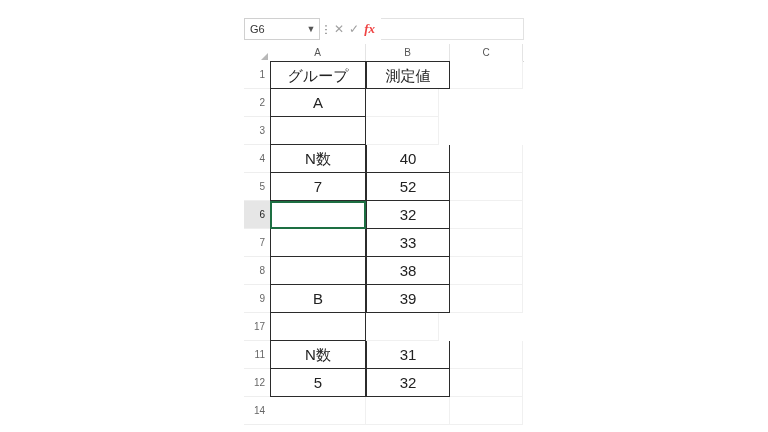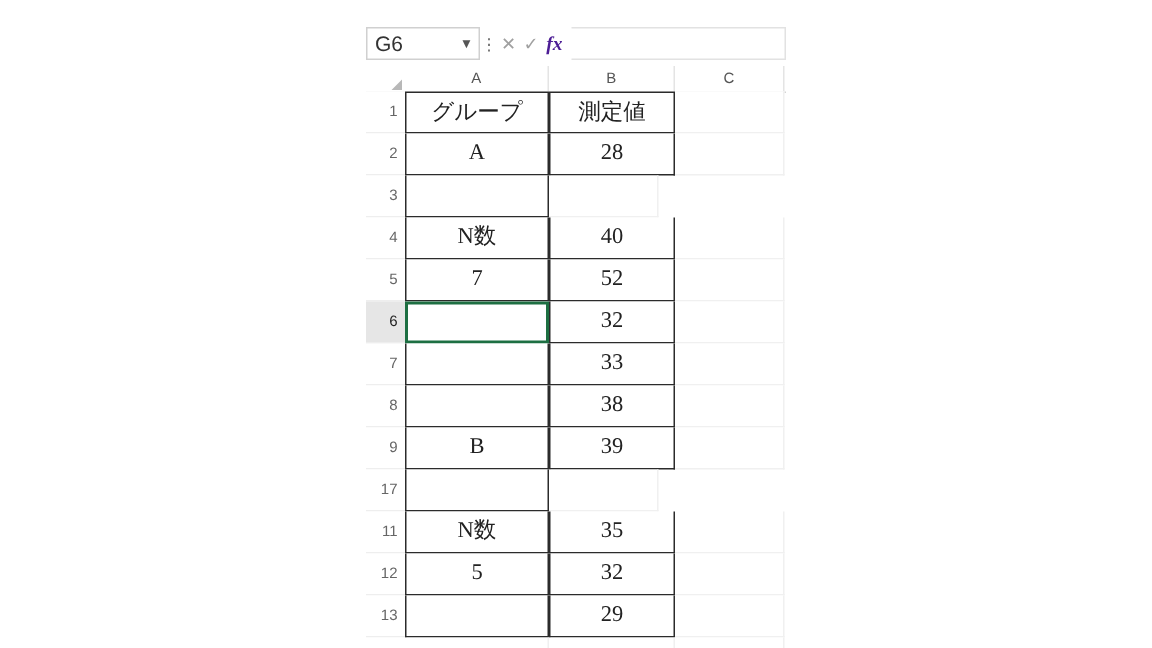--- a/index.html
+++ b/index.html
@@ -39,21 +39,21 @@
     height: 22px;
     margin-top: 2px;
     border: 1px solid #d0d0d0;
     background: #ffffff;
     display: flex;
     align-items: center;
     box-sizing: border-box;
   }
   .name-box .nb-text {
     flex: 1;
-    font-size: 14px;
+    font-size: 11px;
     color: #333333;
     padding-left: 5px;
     line-height: 1;
   }
   .name-box .nb-caret {
     width: 16px;
     text-align: center;
     font-size: 9px;
     color: #555555;
     line-height: 1;
@@ -73,21 +73,21 @@
     display: flex;
     align-items: center;
     gap: 5px;
     padding: 0 6px 0 2px;
     color: #8a8a8a;
     font-size: 12px;
   }
   .fx-group .cancel-icon { color: #a0a0a0; font-size: 12px; }
   .fx-group .enter-icon { color: #a0a0a0; font-size: 12px; }
   .fx-group .fx-icon {
-    color: #4c1d95;
+    color: #ef4444;
     font-style: italic;
     font-family: "Liberation Serif", serif;
     font-size: 13px;
     font-weight: bold;
   }
 
   .formula-input {
     flex: 1;
     height: 22px;
     margin-top: 2px;
@@ -181,21 +181,20 @@
     box-sizing: border-box;
     font-size: 15px;
     color: #222222;
     text-align: center;
     line-height: 27px;
     background: #ffffff;
     border-right: 1px solid #f0f0f0;
     border-bottom: 1px solid #f0f0f0;
     overflow: hidden;
     white-space: nowrap;
-    font-family: Liberation Serif, serif;
   }
   .cell.a { width: 96px; }
   .cell.b { width: 84px; }
   .cell.c { width: 73px; }
 
   
   .cell.bx {
     border-left: 1px solid #2b2b2b;
     border-right: 1px solid #2b2b2b;
     border-bottom: 1px solid #2b2b2b;
@@ -247,21 +246,20 @@
       <div class="row first">
         <div class="row-head">1</div>
         <div class="cell a bx jp">グループ</div>
         <div class="cell b bx jp">測定値</div>
         <div class="cell c"></div>
       </div>
 
       <div class="row">
         <div class="row-head">2</div>
         <div class="cell a bx">A</div>
-        <div class="cell b bx">28</div>
         <div class="cell c"></div>
       </div>
 
       <div class="row">
         <div class="row-head">3</div>
         <div class="cell a bx"></div>
         <div class="cell c"></div>
       </div>
 
       <div class="row">
@@ -308,37 +306,31 @@
 
       <div class="row">
         <div class="row-head">17</div>
         <div class="cell a bx"></div>
         <div class="cell c"></div>
       </div>
 
       <div class="row">
         <div class="row-head">11</div>
         <div class="cell a bx">N数</div>
-        <div class="cell b bx">35</div>
+        <div class="cell b bx">31</div>
         <div class="cell c"></div>
       </div>
 
       <div class="row">
         <div class="row-head">12</div>
         <div class="cell a bx">5</div>
         <div class="cell b bx">32</div>
         <div class="cell c"></div>
       </div>
 
-      <div class="row">
-        <div class="row-head">13</div>
-        <div class="cell a bx"></div>
-        <div class="cell b bx">29</div>
-        <div class="cell c"></div>
-      </div>
 
       <div class="row">
         <div class="row-head">14</div>
         <div class="cell a"></div>
         <div class="cell b"></div>
         <div class="cell c"></div>
       </div>
 
     </div>
   </div>

